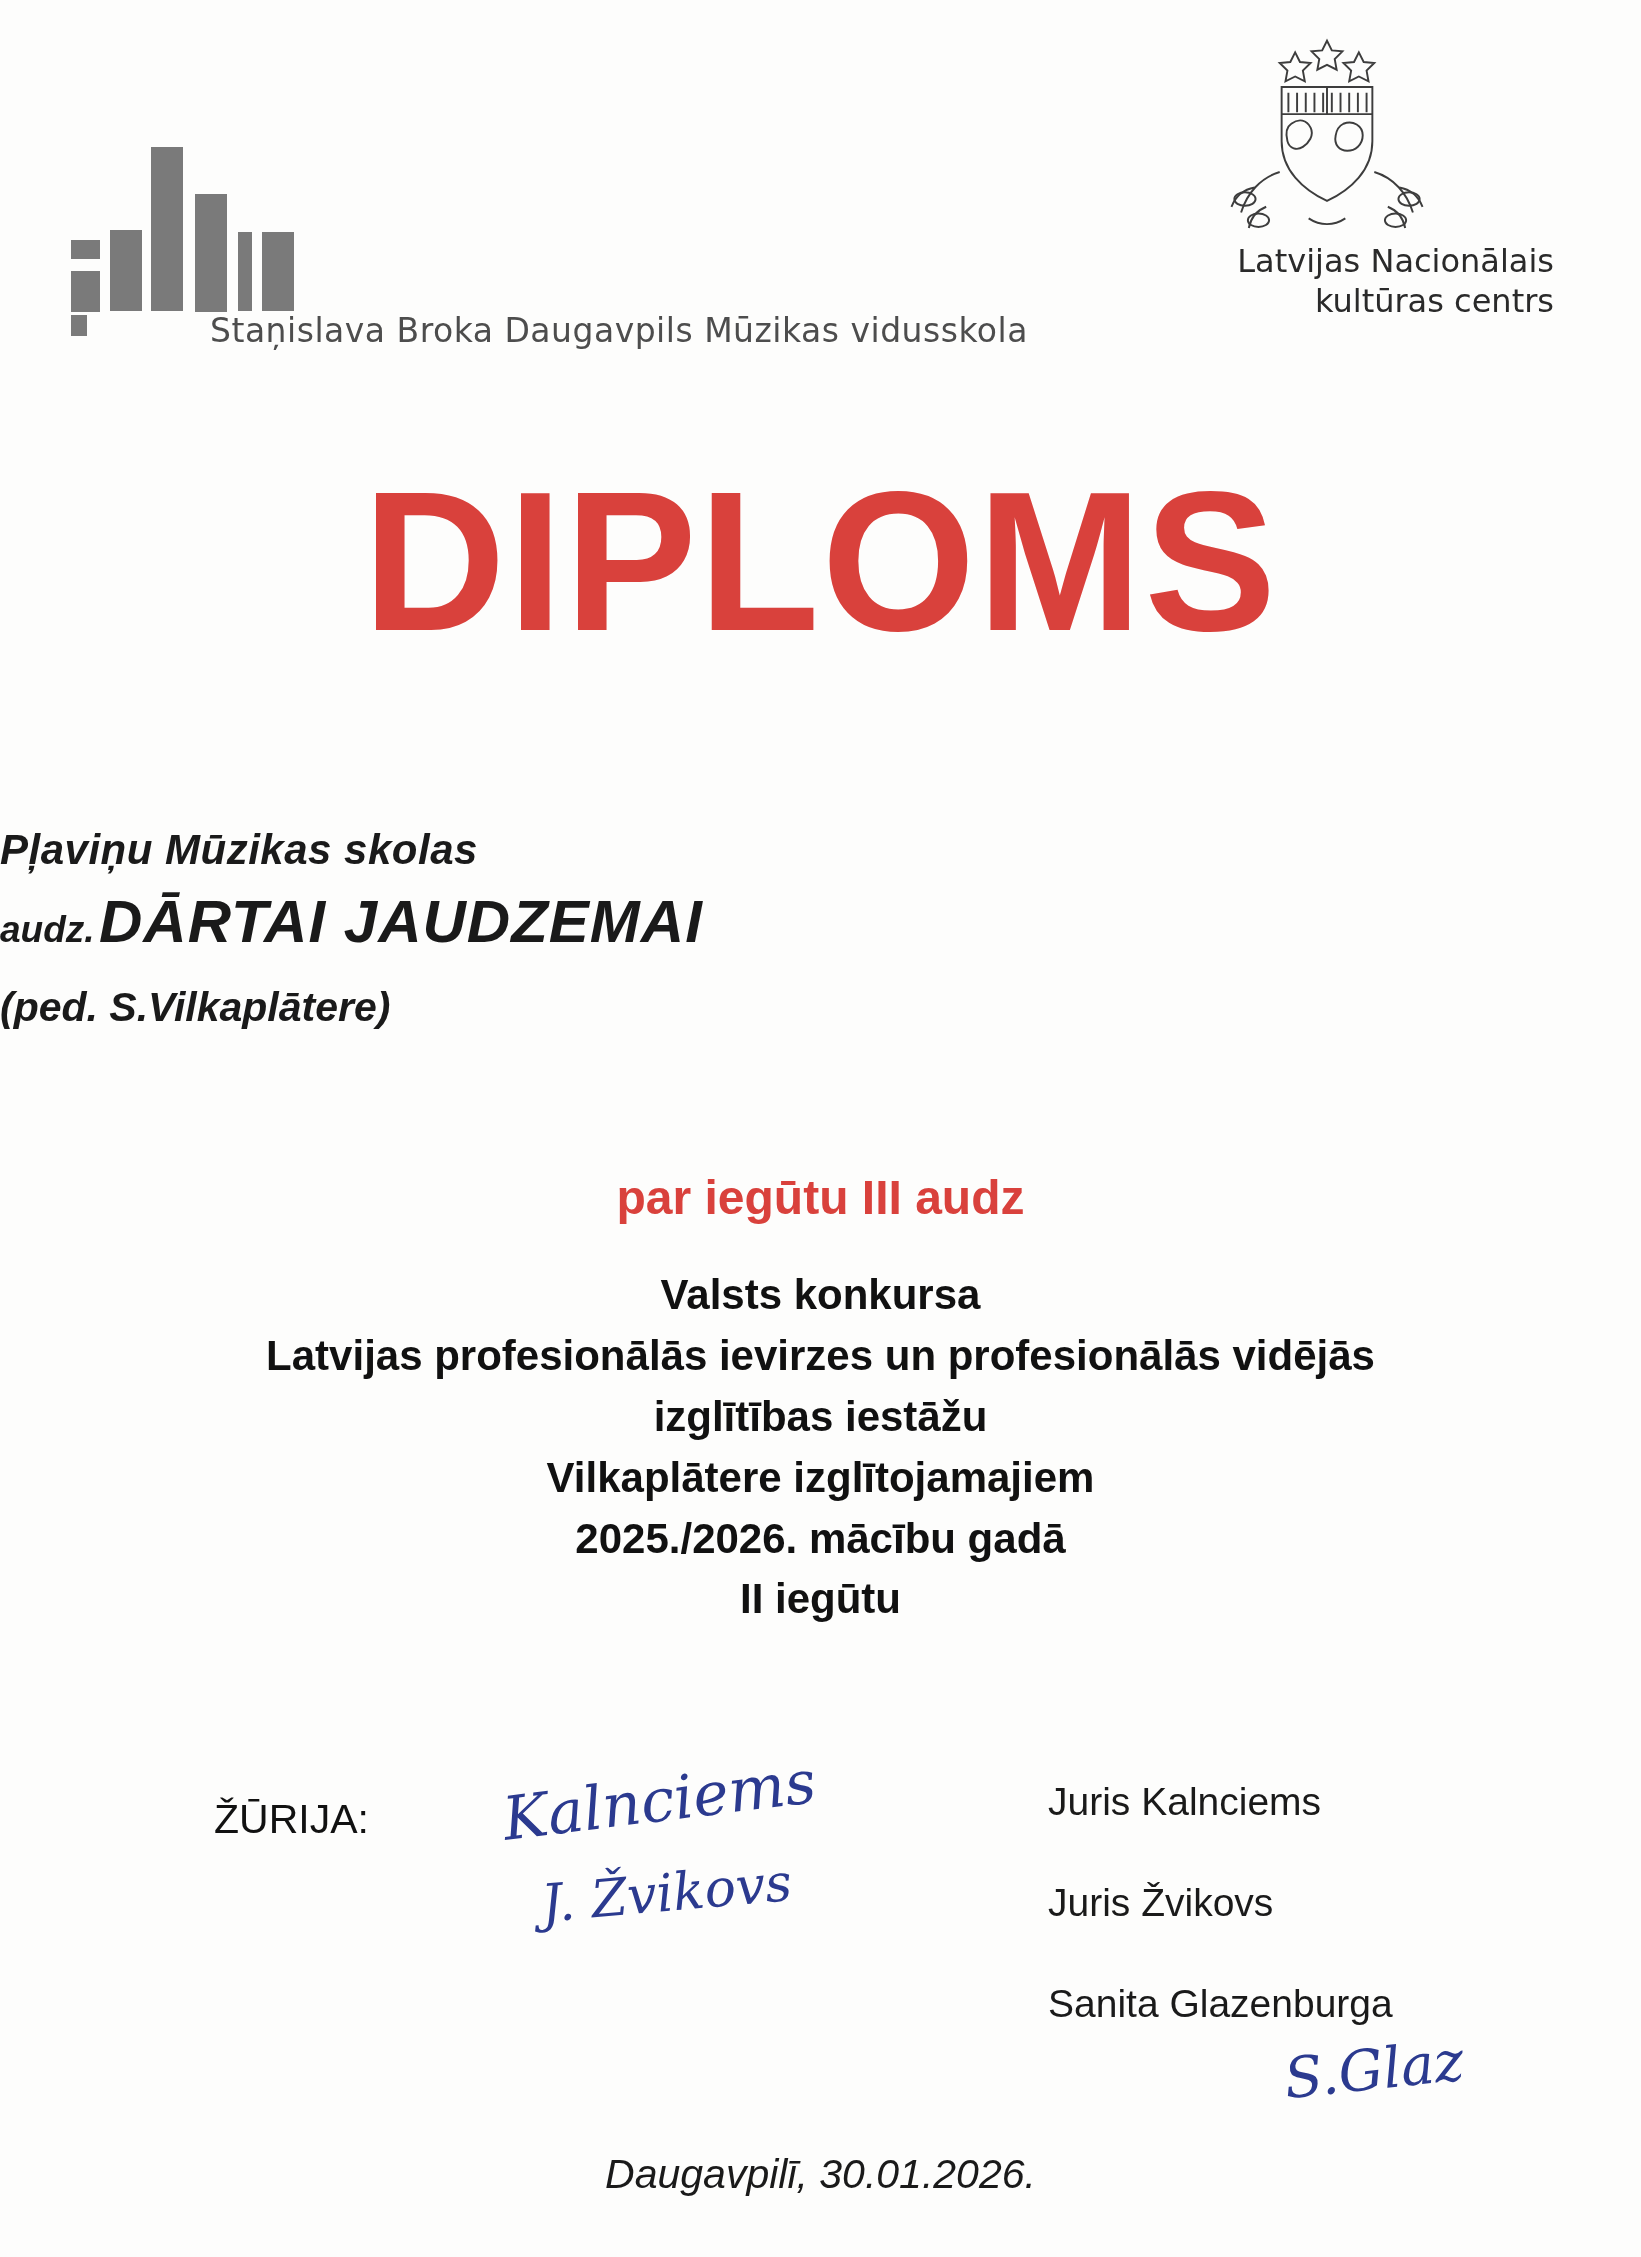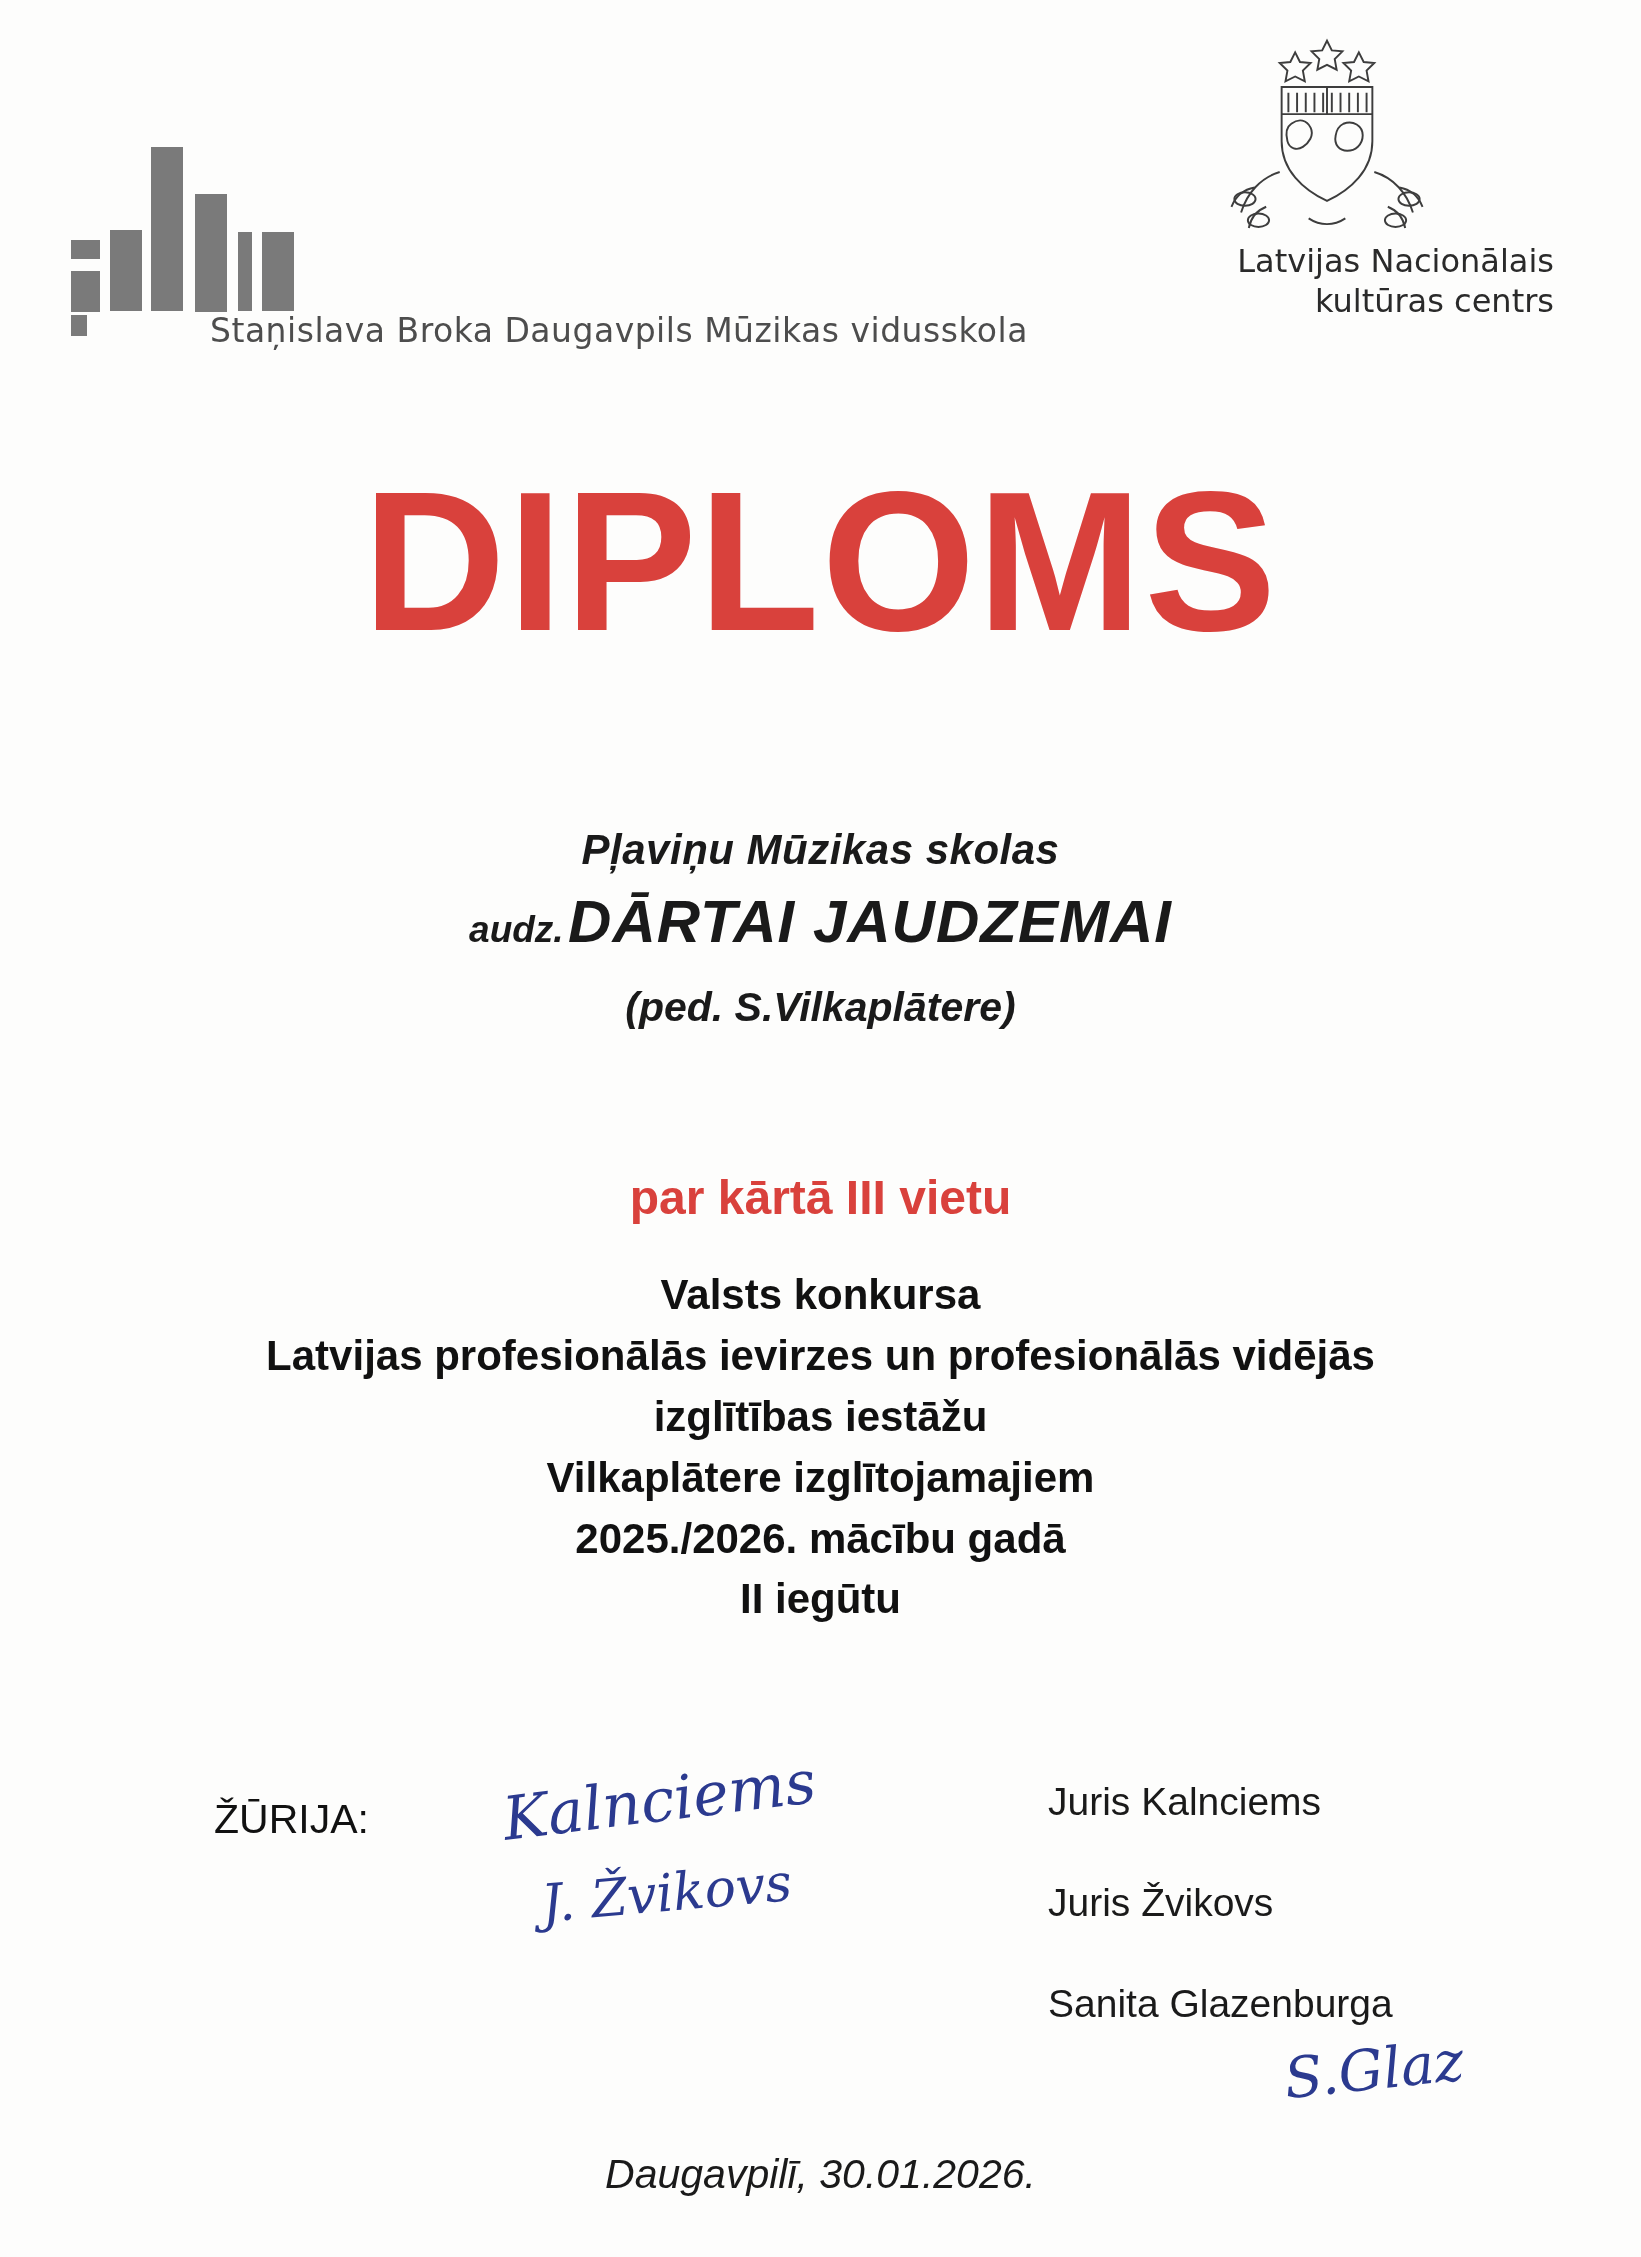--- a/index.html
+++ b/index.html
@@ -105,21 +105,20 @@
     font-family: "Liberation Sans", sans-serif;
     line-height: 1;
   }
 
   
   .recipient {
     position: absolute;
     top: 826px;
     left: 0;
     width: 1641px;
-    text-align: center;
   }
   .school-of {
     font-size: 42px;
     font-style: italic;
     font-weight: 700;
     letter-spacing: 0.5px;
   }
   .name-line {
     margin-top: 13px;
     font-style: italic;
@@ -293,21 +292,21 @@
 
   <div class="recipient">
     <div class="school-of">Pļaviņu Mūzikas skolas</div>
     <div class="name-line">
       <span class="name-prefix">audz.</span>
       <span class="name-main">DĀRTAI JAUDZEMAI</span>
     </div>
     <div class="teacher">(ped. S.Vilkaplātere)</div>
   </div>
 
-  <div class="award-place">par kārtā III vietu</div>
+  <div class="award-place">par iegūtu III audz</div>
 
   <div class="contest">
     <div>Valsts konkursa</div>
     <div>Latvijas profesionālās ievirzes un profesionālās vidējās</div>
     <div>izglītības iestāžu</div>
     <div>Vilkaplātere izglītojamajiem</div>
     <div>2025./2026. mācību gadā</div>
     <div>II iegūtu</div>
   </div>
 

